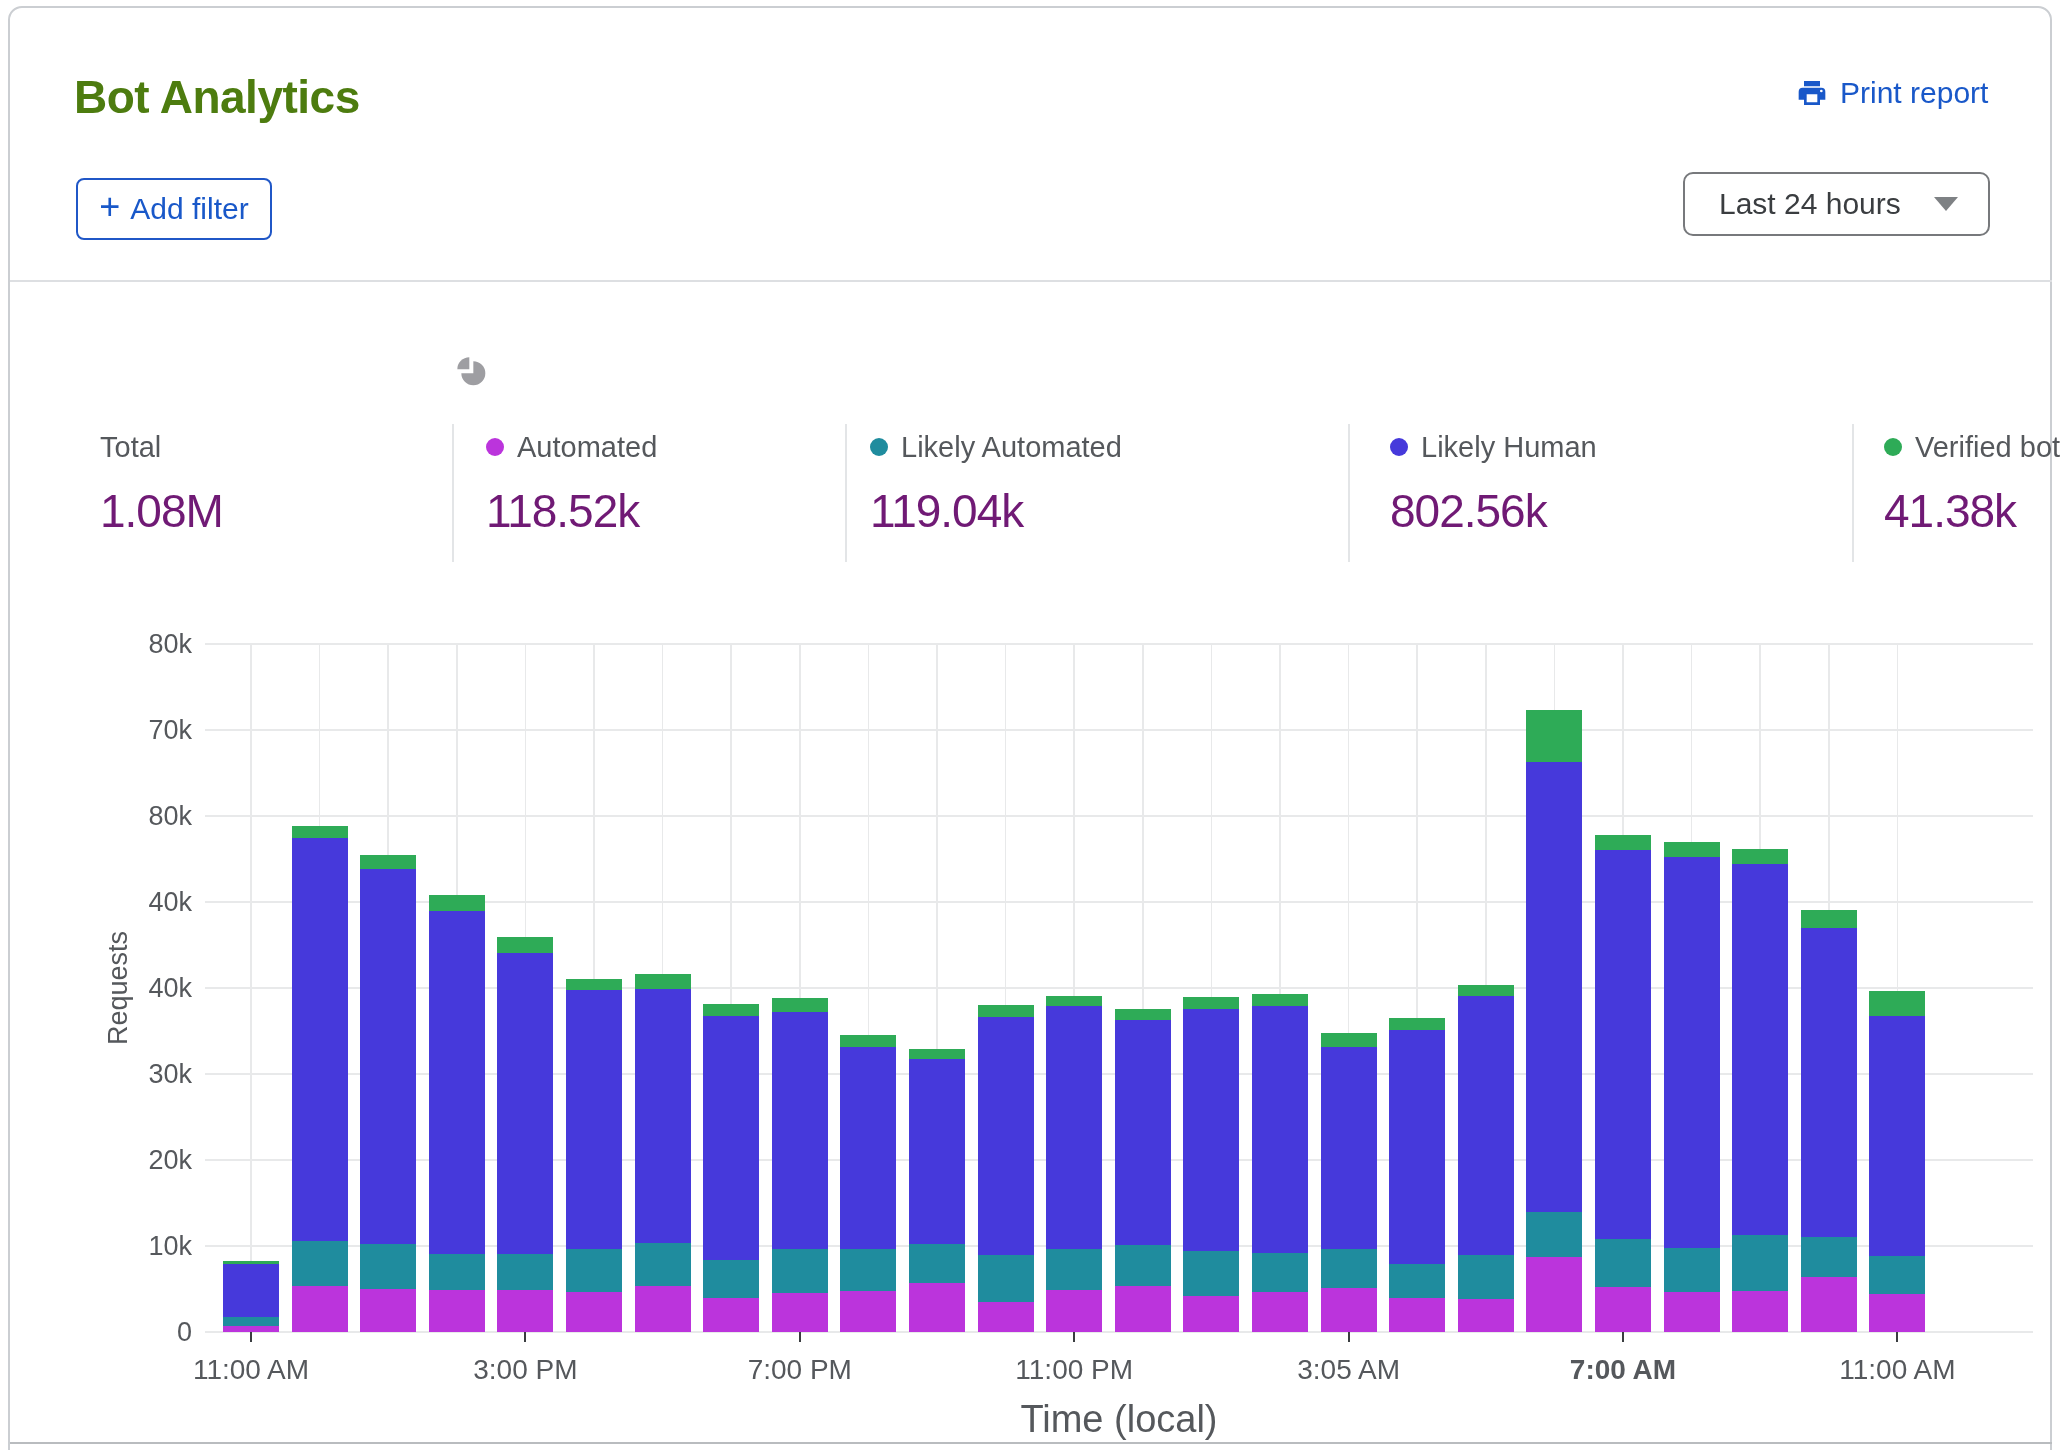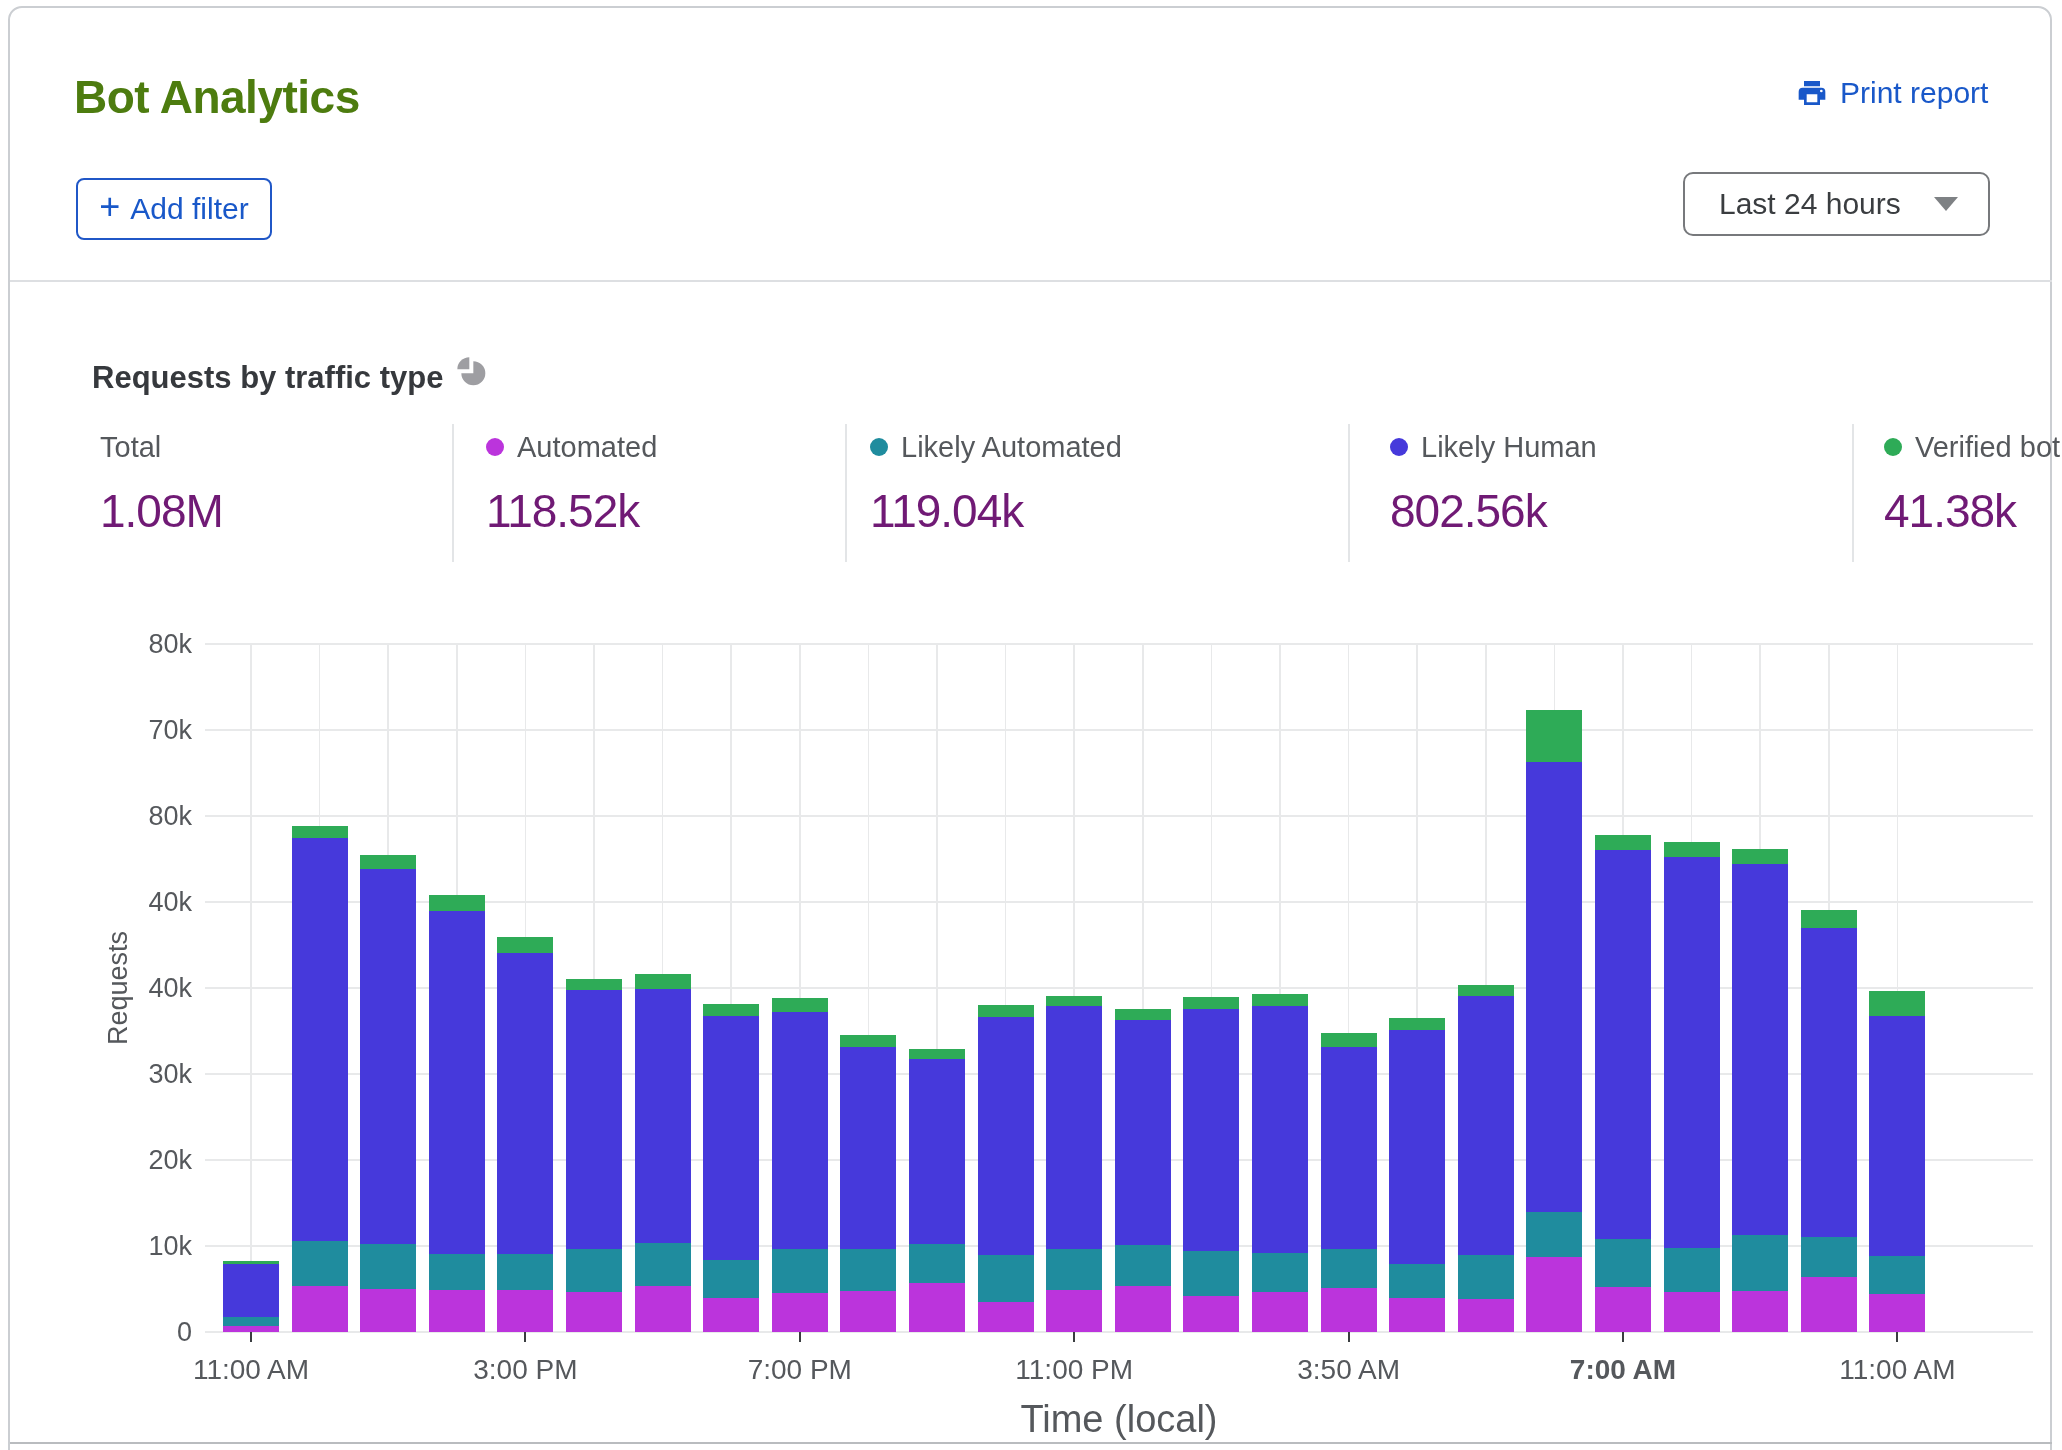--- a/index.html
+++ b/index.html
@@ -63,21 +63,20 @@
     <span>Add filter</span>
   </div>
 
   <div class="abs dropdown" style="left:1683px;top:172px;">
     <span class="dropdown-label">Last 24 hours</span>
     <span class="caret"></span>
   </div>
 
   <div class="divider-h" style="left:10px;top:280px;width:2042px;"></div>
 
-  <div class="abs section-heading" style="left:92px;top:360px;">Requests by traffic type</div>
   <div class="abs" style="left:456px;top:356px;">
     <svg width="32" height="32" viewBox="0 0 24 24" fill="#9E9EA2">
       <path d="M13 4a9 9 0 1 1-9 9h9z"></path>
       <path d="M10 1a9 9 0 0 0-9 9h9z"></path>
     </svg>
   </div>
 
   <div id="stats-row">
       <div class="stat-col" style="left: 100px;">
         <div class="stat-label-row">
@@ -321,21 +320,21 @@
     <div id="x-labels">
         <div class="xtick-mark" style="left: 250px; top: 732px;"></div>
         <div class="xtick-label" style="left: 251px; top: 754px;">11:00 AM</div>
         <div class="xtick-mark" style="left: 524.4px; top: 732px;"></div>
         <div class="xtick-label" style="left: 525.4px; top: 754px;">3:00 PM</div>
         <div class="xtick-mark" style="left: 798.8px; top: 732px;"></div>
         <div class="xtick-label" style="left: 799.8px; top: 754px;">7:00 PM</div>
         <div class="xtick-mark" style="left: 1073.2px; top: 732px;"></div>
         <div class="xtick-label" style="left: 1074.2px; top: 754px;">11:00 PM</div>
         <div class="xtick-mark" style="left: 1347.6px; top: 732px;"></div>
-        <div class="xtick-label" style="left: 1348.6px; top: 754px;">3:50 AM</div>
+        <div class="xtick-label" style="left: 1348.6px; top: 754px;">3:05 AM</div>
         <div class="xtick-mark" style="left: 1622px; top: 732px;"></div>
         <div class="xtick-label" style="left: 1623px; top: 754px; font-weight: bold;">7:00 AM</div>
         <div class="xtick-mark" style="left: 1896.4px; top: 732px;"></div>
         <div class="xtick-label" style="left: 1897.4px; top: 754px;">11:00 AM</div>
       </div>
     <div class="axis-title-x" style="left:1119px;top:798px;">Time (local)</div>
   </div>
 
   <div class="divider-bottom" style="left:10px;top:1442px;width:2042px;"></div>
 </div>

